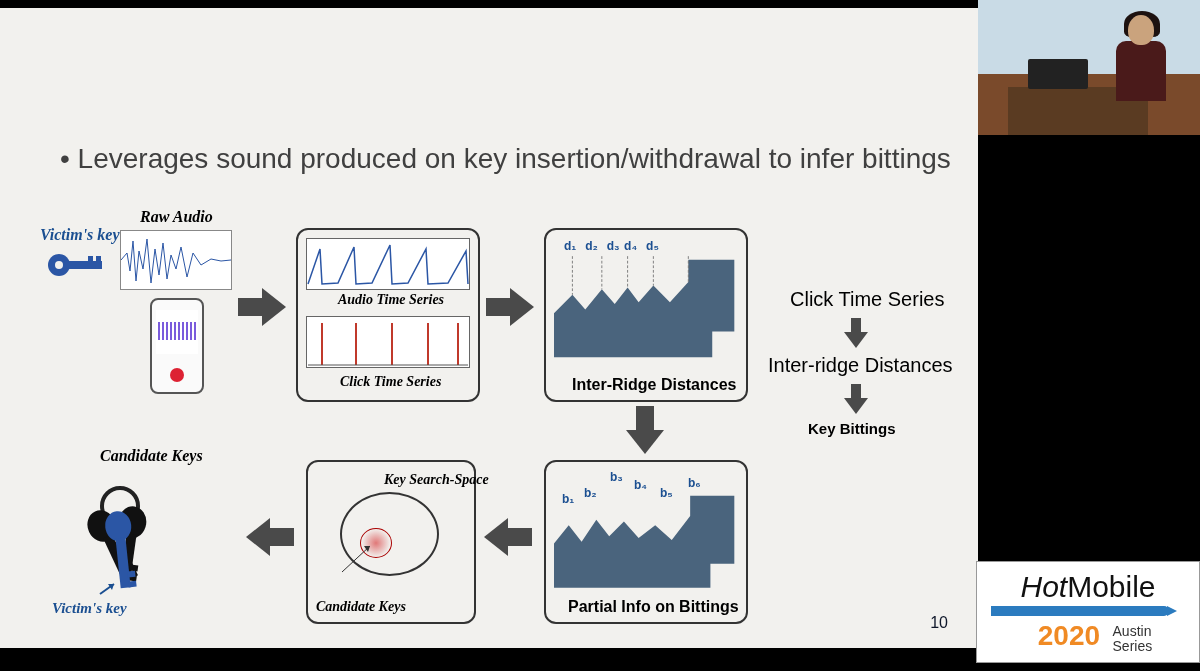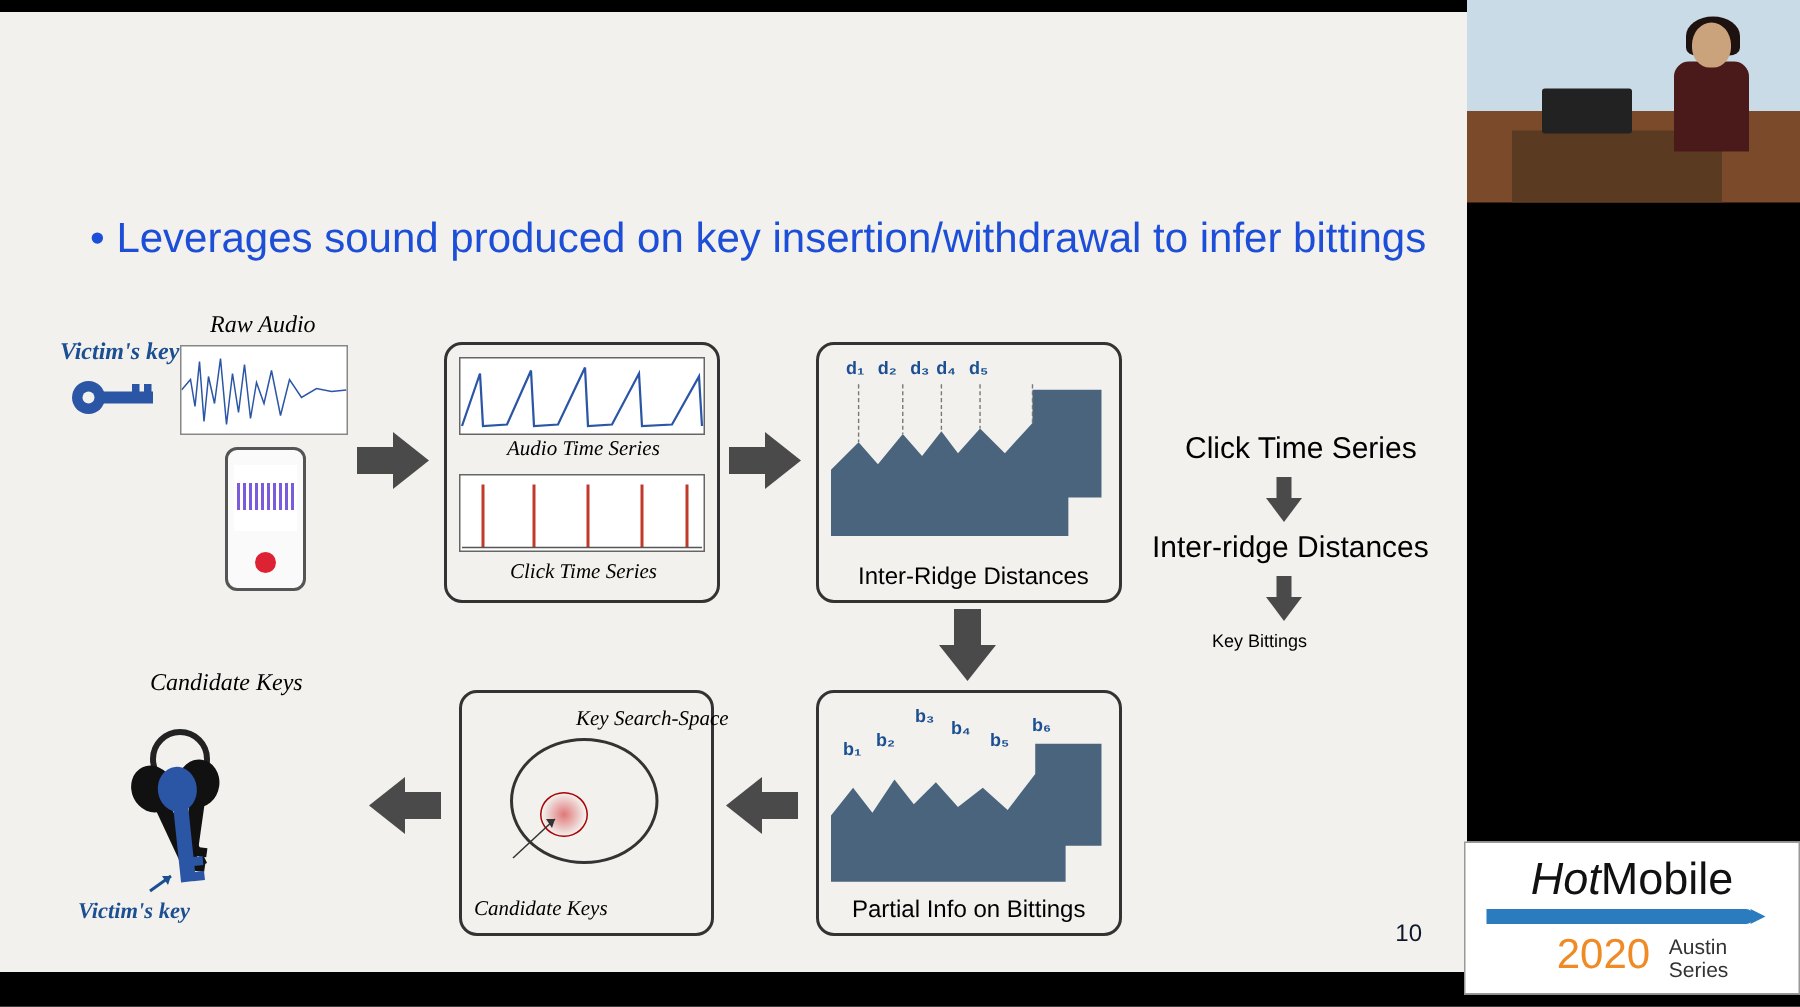--- a/index.html
+++ b/index.html
@@ -1,23 +1,23 @@
 <!DOCTYPE html>
 <html><head>
 <meta charset="utf-8">
 <style>
   html,body{margin:0;padding:0;width:1200px;height:671px;background:#000;font-family:"Segoe UI",Arial,sans-serif;overflow:hidden}
   .slide{position:absolute;left:0;top:8px;width:978px;height:640px;background:#f2f1ee}
   .title{position:absolute;left:60px;top:55px;font-size:44px;font-style:italic;font-family:Georgia,"Times New Roman",serif;color:#111}
-  .bullet{position:absolute;left:60px;top:135px;font-size:28px;color:#1d4ed8}
+  .bullet{position:absolute;left:60px;top:135px;font-size:28px;color:#404040}
   .bullet::before{content:"• ";}
   .pagenum{position:absolute;right:30px;bottom:16px;font-size:16px;color:#0f172a}
 
   
-  .lbl{position:absolute;font-size:16px;color:#000;font-weight:400;white-space:nowrap}
+  .lbl{position:absolute;font-size:16px;color:#000;font-weight:700;white-space:nowrap}
   .lbl.italic{font-style:italic;font-family:Georgia,serif}
   .lbl.small{font-size:14px}
   .box{position:absolute;border:2px solid #333;border-radius:12px;background:#f2f1ee}
 
   
   .keyicon{position:absolute;width:56px;height:26px}
   .keyicon .bow{position:absolute;left:0;top:2px;width:22px;height:22px;border-radius:50%;background:#2b56a5}
   .keyicon .bow::after{content:"";position:absolute;left:7px;top:7px;width:8px;height:8px;border-radius:50%;background:#f2f1ee}
   .keyicon .blade{position:absolute;left:18px;top:9px;width:36px;height:8px;background:#2b56a5}
   .keyicon .t1{position:absolute;left:40px;top:4px;width:5px;height:6px;background:#2b56a5}
@@ -74,21 +74,21 @@
   .thumb .head{position:absolute;left:18px;top:4px;width:26px;height:30px;border-radius:50% 50% 45% 45%;background:#caa37d}
   .thumb .hair{position:absolute;left:14px;top:0;width:36px;height:26px;border-radius:50% 50% 20% 20%;background:#1d1210}
   .thumb .body{position:absolute;left:6px;top:30px;width:50px;height:60px;background:#4a1a1a;border-radius:10px 10px 0 0}
 
   
   .logo{position:absolute;right:0;bottom:8px;width:222px;height:100px;background:#fff;border:1px solid #999;text-align:center}
   .logo .hm{font-size:30px;font-weight:400;color:#111;margin-top:8px;font-family:Arial,sans-serif}
   .logo .hm .hot{font-style:italic}
   .logo .line{height:10px;background:#2b7bbf;border-radius:0 5px 5px 0;margin:2px 30px 4px 14px;position:relative}
   .logo .line::after{content:"";position:absolute;right:-8px;top:0;border-top:5px solid transparent;border-bottom:5px solid transparent;border-left:10px solid #2b7bbf}
-  .logo .yr{font-size:28px;color:#f08a24;font-weight:400;display:inline-block;margin-left:14px;vertical-align:top}
+  .logo .yr{font-size:28px;color:#f08a24;font-weight:700;display:inline-block;margin-left:14px;vertical-align:top}
   .logo .loc{display:inline-block;font-size:14px;color:#333;text-align:left;line-height:1.1;margin-left:8px;vertical-align:top;margin-top:4px}
 
   .d-sub{font-size:12px;font-weight:bold;color:#1b4f91;font-family:Arial}
 </style>
 </head>
 <body>
 
 <div class="slide">
 
   <div class="bullet">Leverages sound produced on key insertion/withdrawal to infer bittings</div>
@@ -160,21 +160,21 @@
           </g>
       </svg>
     </div>
     <div class="lbl" style="left:26px;bottom:6px">Inter-Ridge Distances</div>
   </div>
 
   <div class="lbl" style="left:790px;top:280px;font-weight:400;font-size:20px">Click Time Series</div>
   <div class="arr arr-d small" style="left:844px;top:310px"></div>
   <div class="lbl" style="left:768px;top:346px;font-weight:400;font-size:20px">Inter-ridge Distances</div>
   <div class="arr arr-d small" style="left:844px;top:376px"></div>
-  <div class="lbl" style="left:808px;top:412px;font-weight:400;font-size:12px">Key Bittings</div>
+  <div class="lbl" style="left:808px;top:412px;font-weight:700;font-size:15px">Key Bittings</div>
 
   <div class="arr arr-d" style="left:626px;top:398px"></div>
 
   <div class="box" style="left:544px;top:452px;width:200px;height:160px">
     <div style="position:absolute;left:12px;top:4px;width:170px">
       <span class="d-sub" style="position:absolute;left:4px;top:26px">b₁</span>
       <span class="d-sub" style="position:absolute;left:26px;top:20px">b₂</span>
       <span class="d-sub" style="position:absolute;left:52px;top:4px">b₃</span>
       <span class="d-sub" style="position:absolute;left:76px;top:12px">b₄</span>
       <span class="d-sub" style="position:absolute;left:102px;top:20px">b₅</span>

